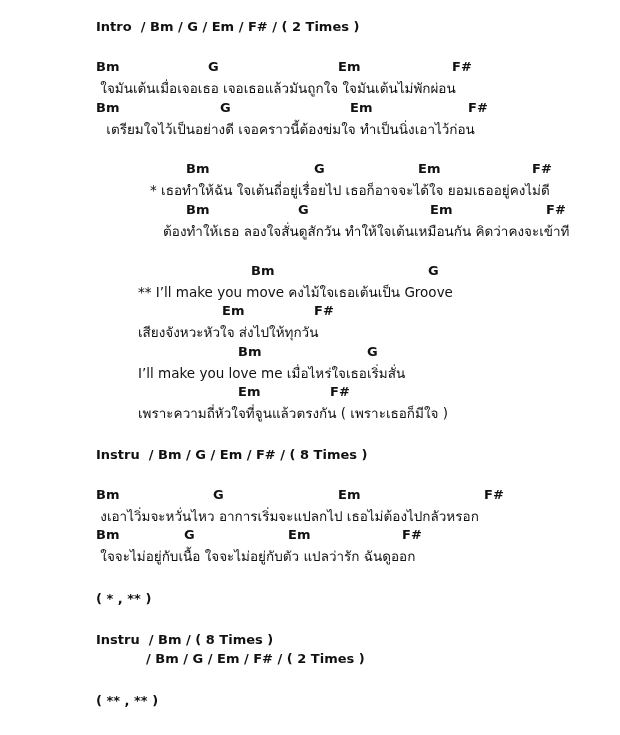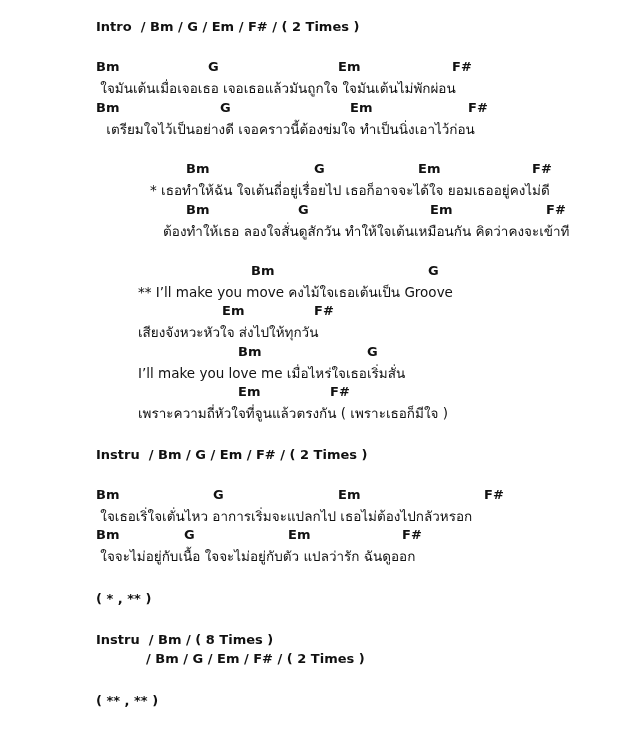--- a/index.html
+++ b/index.html
@@ -48,28 +48,28 @@
       <span class="ch" style="left: 314px; top: 303px;">F#</span>
       <div class="ln t" style="left: 138px; top: 323px;">เสียงจังหวะหัวใจ ส่งไปให้ทุกวัน</div>
       <span class="ch" style="left: 238px; top: 344px;">Bm</span>
       <span class="ch" style="left: 367px; top: 344px;">G</span>
       <div class="ln t" style="left: 138px; top: 364px; text-align: center;">I’ll make you love me เมื่อไหร่ใจเธอเริ่มสั่น</div>
       <span class="ch" style="left: 238px; top: 384px;">Em</span>
       <span class="ch" style="left: 330px; top: 384px;">F#</span>
       <div class="ln t" style="left: 138px; top: 404px;">เพราะความถี่หัวใจที่จูนแล้วตรงกัน ( เพราะเธอก็มีใจ )</div>
     </div>
 
-  <div class="ln b" style="left:96px;top:446px">Instru  / Bm / G / Em / F# / ( 2 Times )</div>
+  <div class="ln b" style="left:96px;top:446px">Instru  / Bm / G / Em / F# / ( 8 Times )</div>
 
   <div id="verse2">
       <span class="ch" style="left: 96px; top: 487px;">Bm</span>
       <span class="ch" style="left: 213px; top: 487px;">G</span>
       <span class="ch" style="left: 338px; top: 487px;">Em</span>
       <span class="ch" style="left: 484px; top: 487px;">F#</span>
-      <div class="ln t" style="left: 96px; top: 507px;"> ใจเธอเริ่ใจเตั่นไหว อาการเริ่มจะแปลกไป เธอไม่ต้องไปกลัวหรอก</div>
+      <div class="ln t" style="left: 96px; top: 507px;"> งเอาไวิ่มจะหวั่นไหว อาการเริ่มจะแปลกไป เธอไม่ต้องไปกลัวหรอก</div>
       <span class="ch" style="left: 96px; top: 527px;">Bm</span>
       <span class="ch" style="left: 184px; top: 527px;">G</span>
       <span class="ch" style="left: 288px; top: 527px;">Em</span>
       <span class="ch" style="left: 402px; top: 527px;">F#</span>
       <div class="ln t" style="left: 96px; top: 547px;"> ใจจะไม่อยู่กับเนื้อ ใจจะไม่อยู่กับตัว แปลว่ารัก ฉันดูออก</div>
     </div>
 
   <div class="ln b" style="left:96px;top:590px">( * , ** )</div>
   <div class="ln b" style="left:96px;top:631px">Instru  / Bm / ( 8 Times )</div>
   <div class="ln b" style="left:146px;top:650px">/ Bm / G / Em / F# / ( 2 Times )</div>

